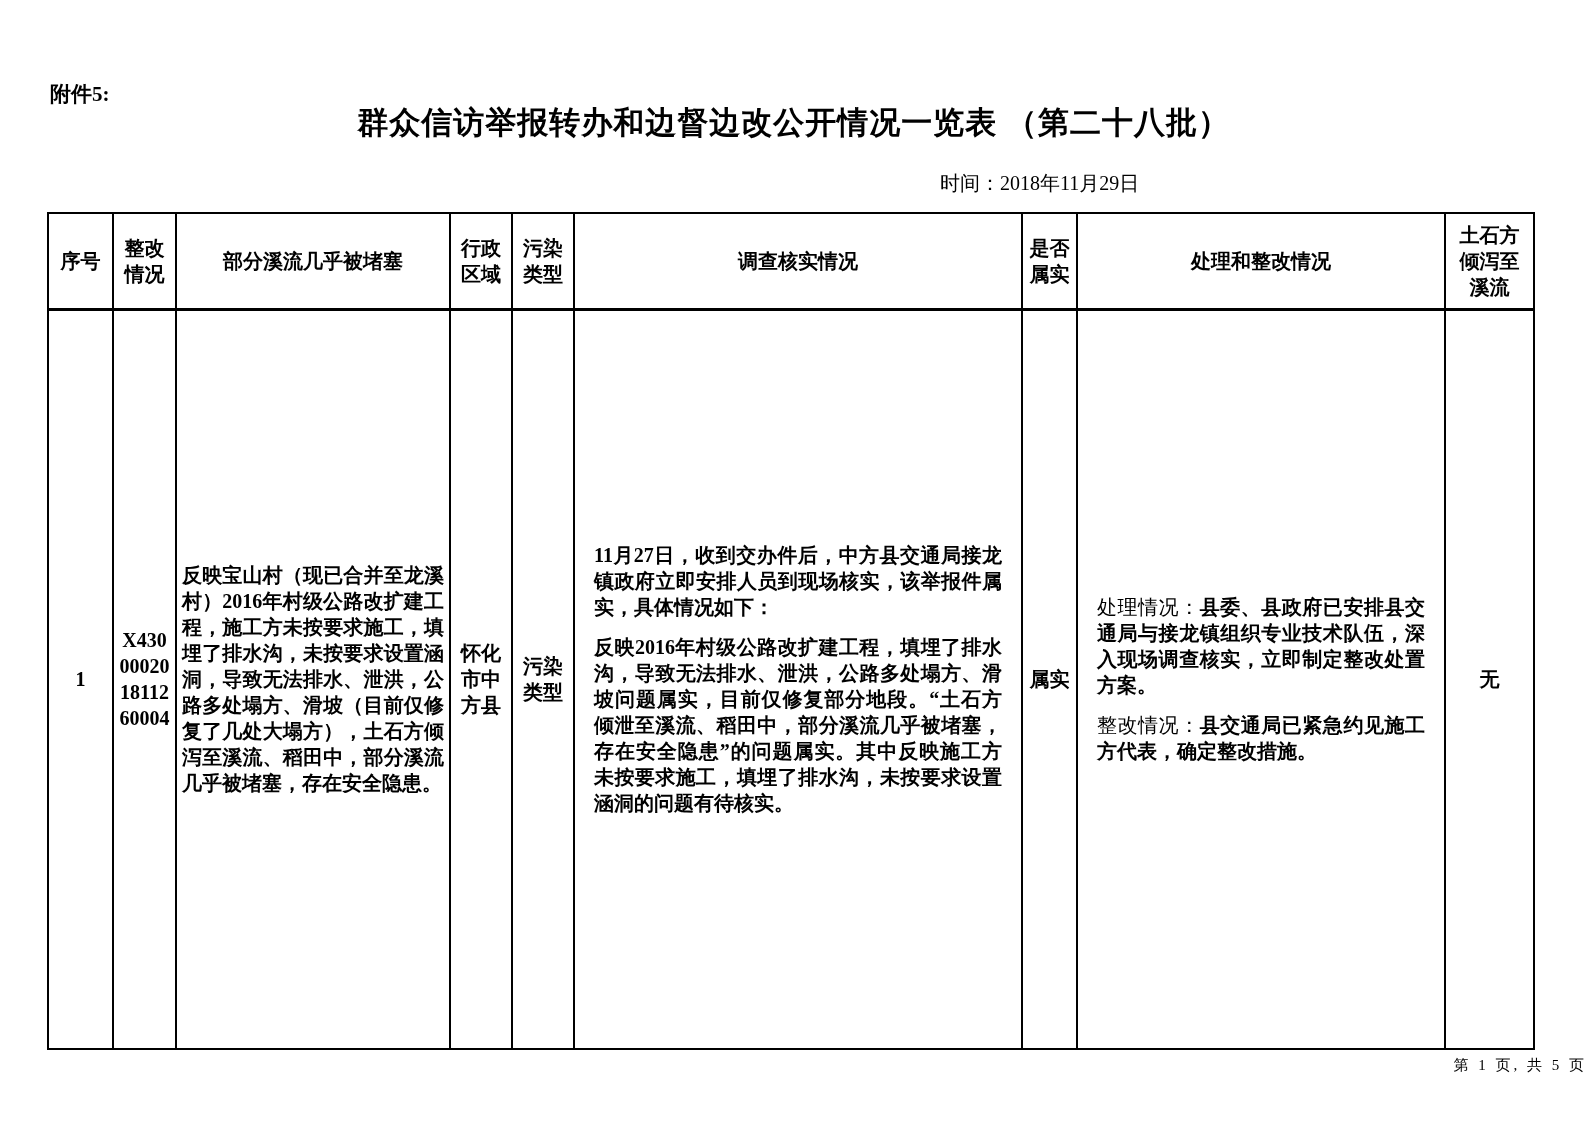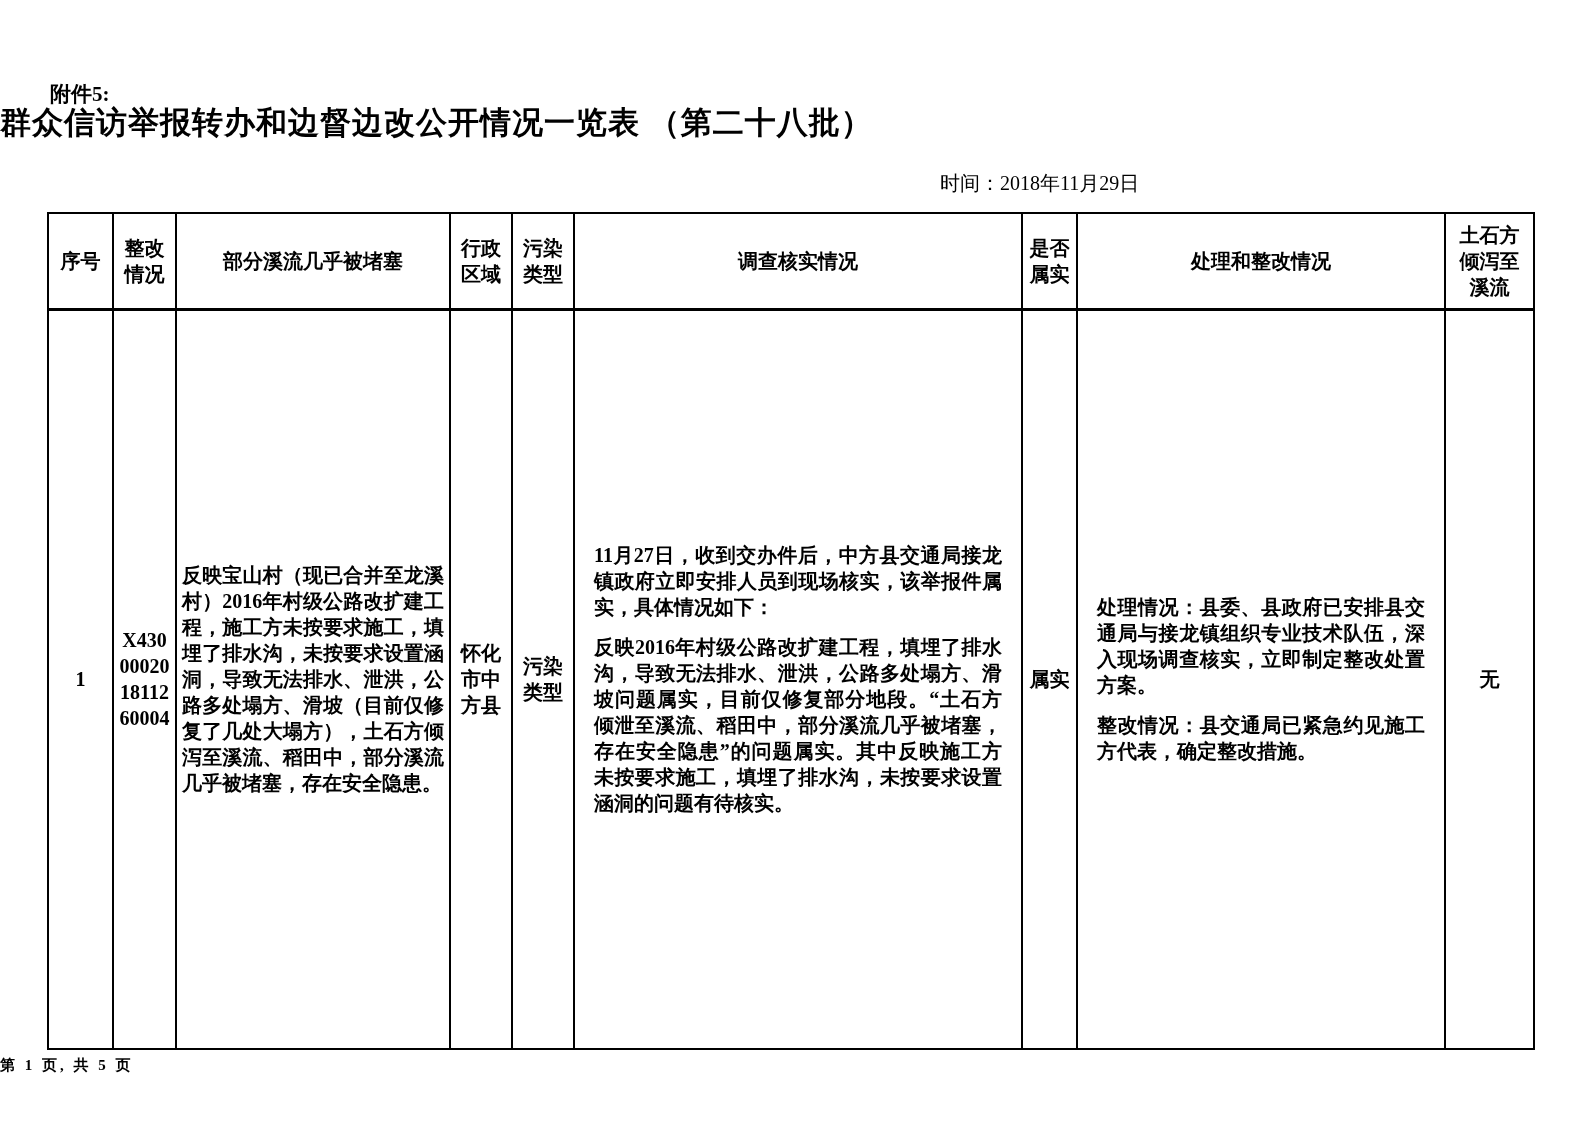--- a/index.html
+++ b/index.html
@@ -19,20 +19,21 @@
     font-size: 21px;
     font-weight: 700;
     margin-top: 28px;
   }
   .title {
     position: absolute;
     left: 0;
     right: 0;
     top: 102px;
     margin: 0;
+    text-align: center;
     font-size: 31px;
     font-weight: 900;
     letter-spacing: 1px;
   }
   .date-line {
     position: absolute;
     left: 940px;
     top: 170px;
     font-size: 20px;
     font-weight: 400;
@@ -67,29 +68,29 @@
     padding: 2px 4px;
   }
   td.center { text-align: center; }
   td.break-all { word-break: break-all; }
   td.just {
     text-align: justify;
     text-justify: inter-character;
     padding: 2px 5px;
   }
   td p { margin: 14px; }
-  td .seg-label { font-weight: 700; }
+  td .seg-label { font-weight: 400; }
   .footer {
     position: absolute;
     left: 0;
     right: 0;
     top: 1056px;
-    text-align: left;
+    text-align: right;
     font-size: 15px;
-    font-weight: 700;
+    font-weight: 400;
     letter-spacing: 3px;
   }
 </style>
 </head>
 <body>
 
 <div class="page">
 
   <div class="attachment">附件5:</div>
 

